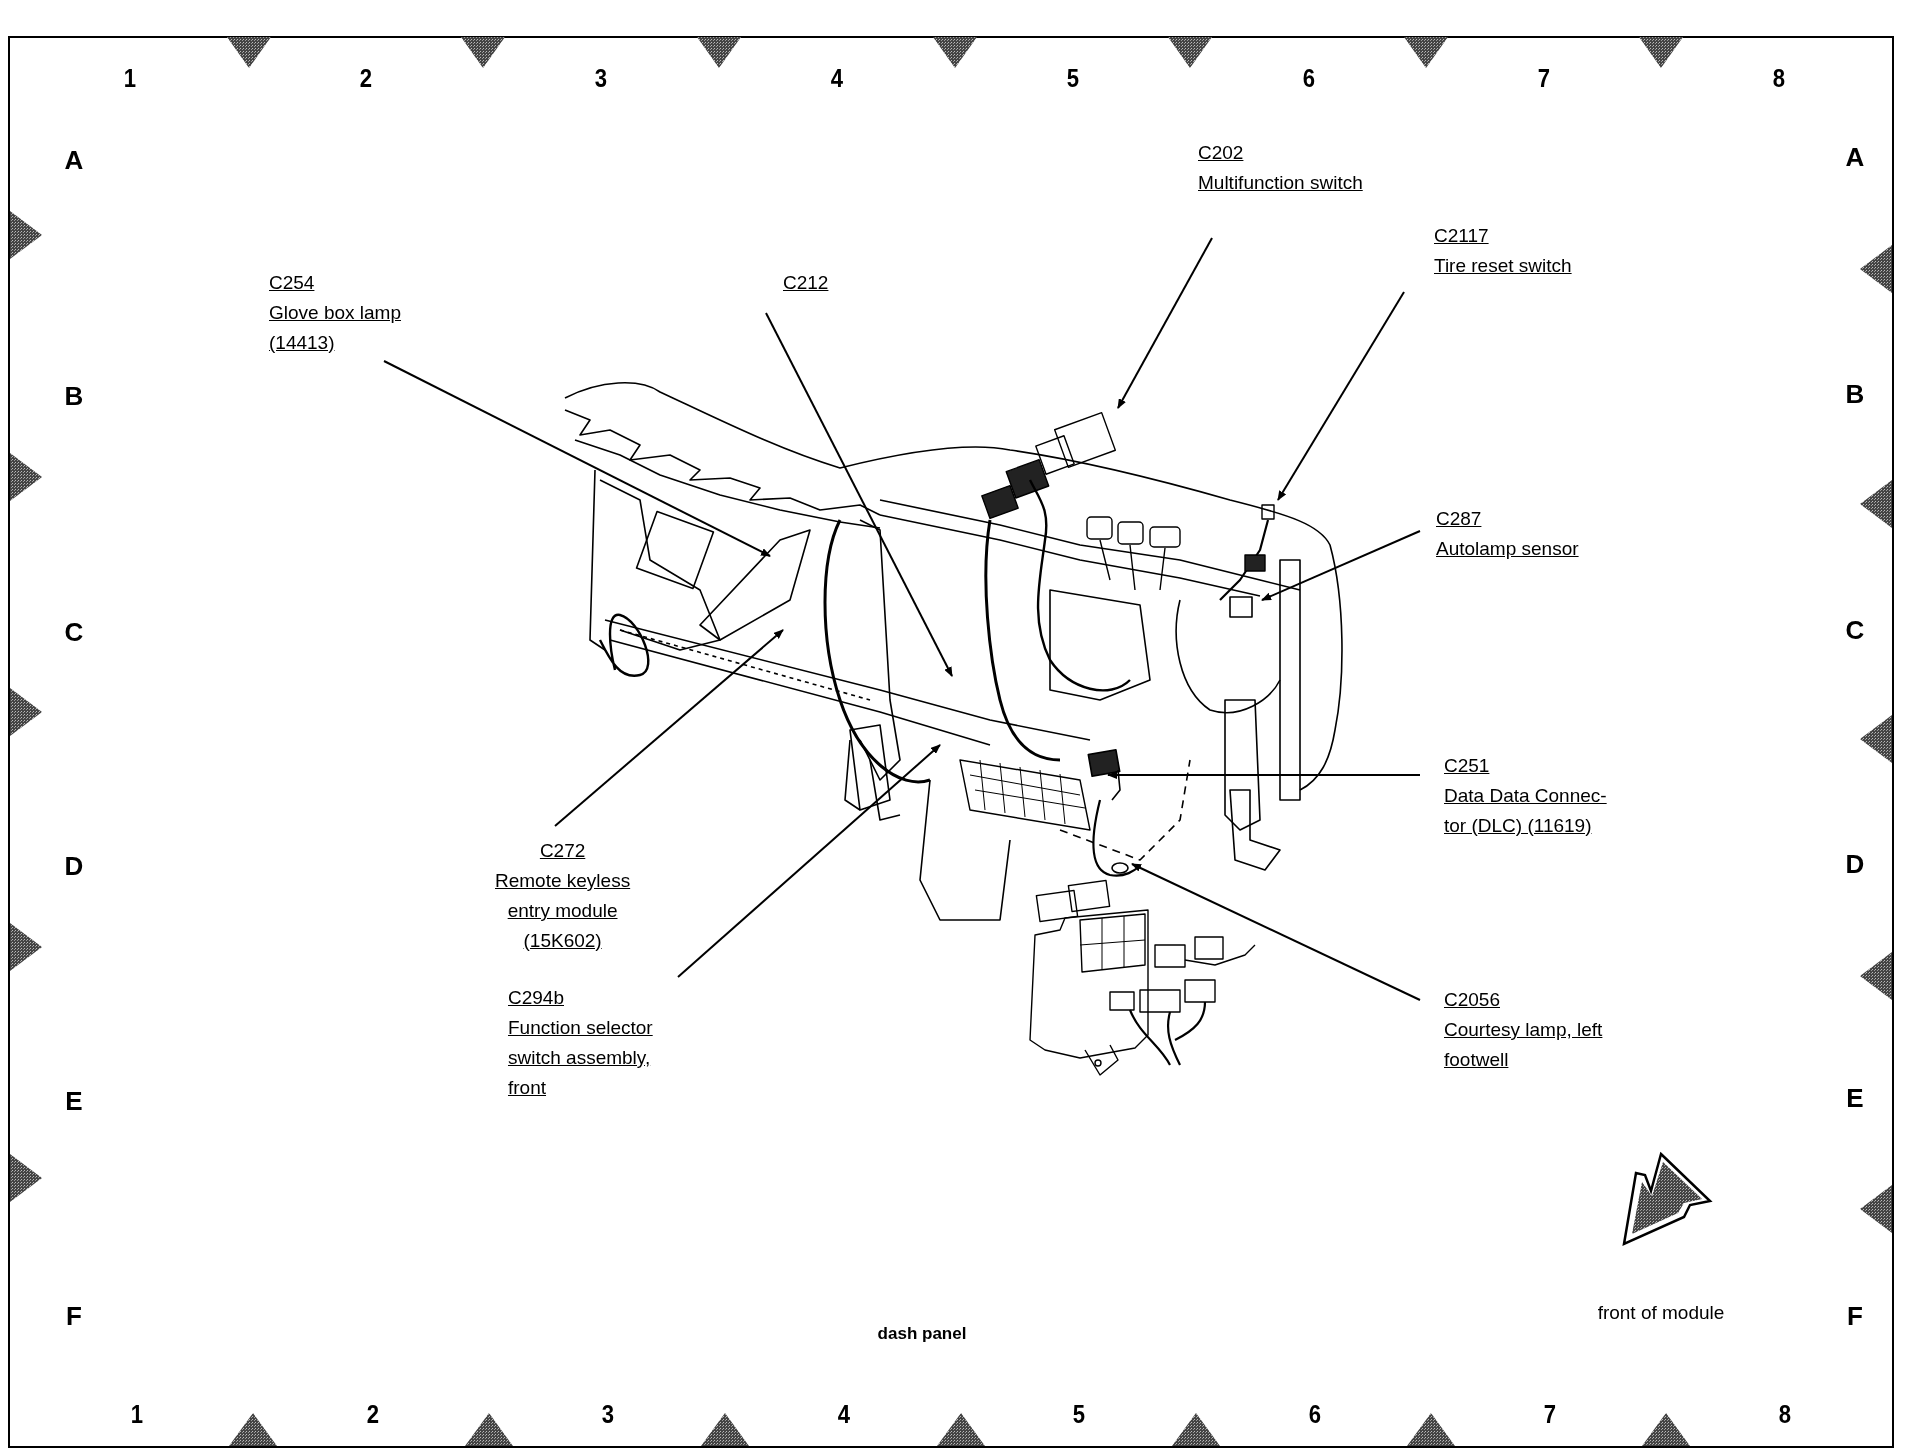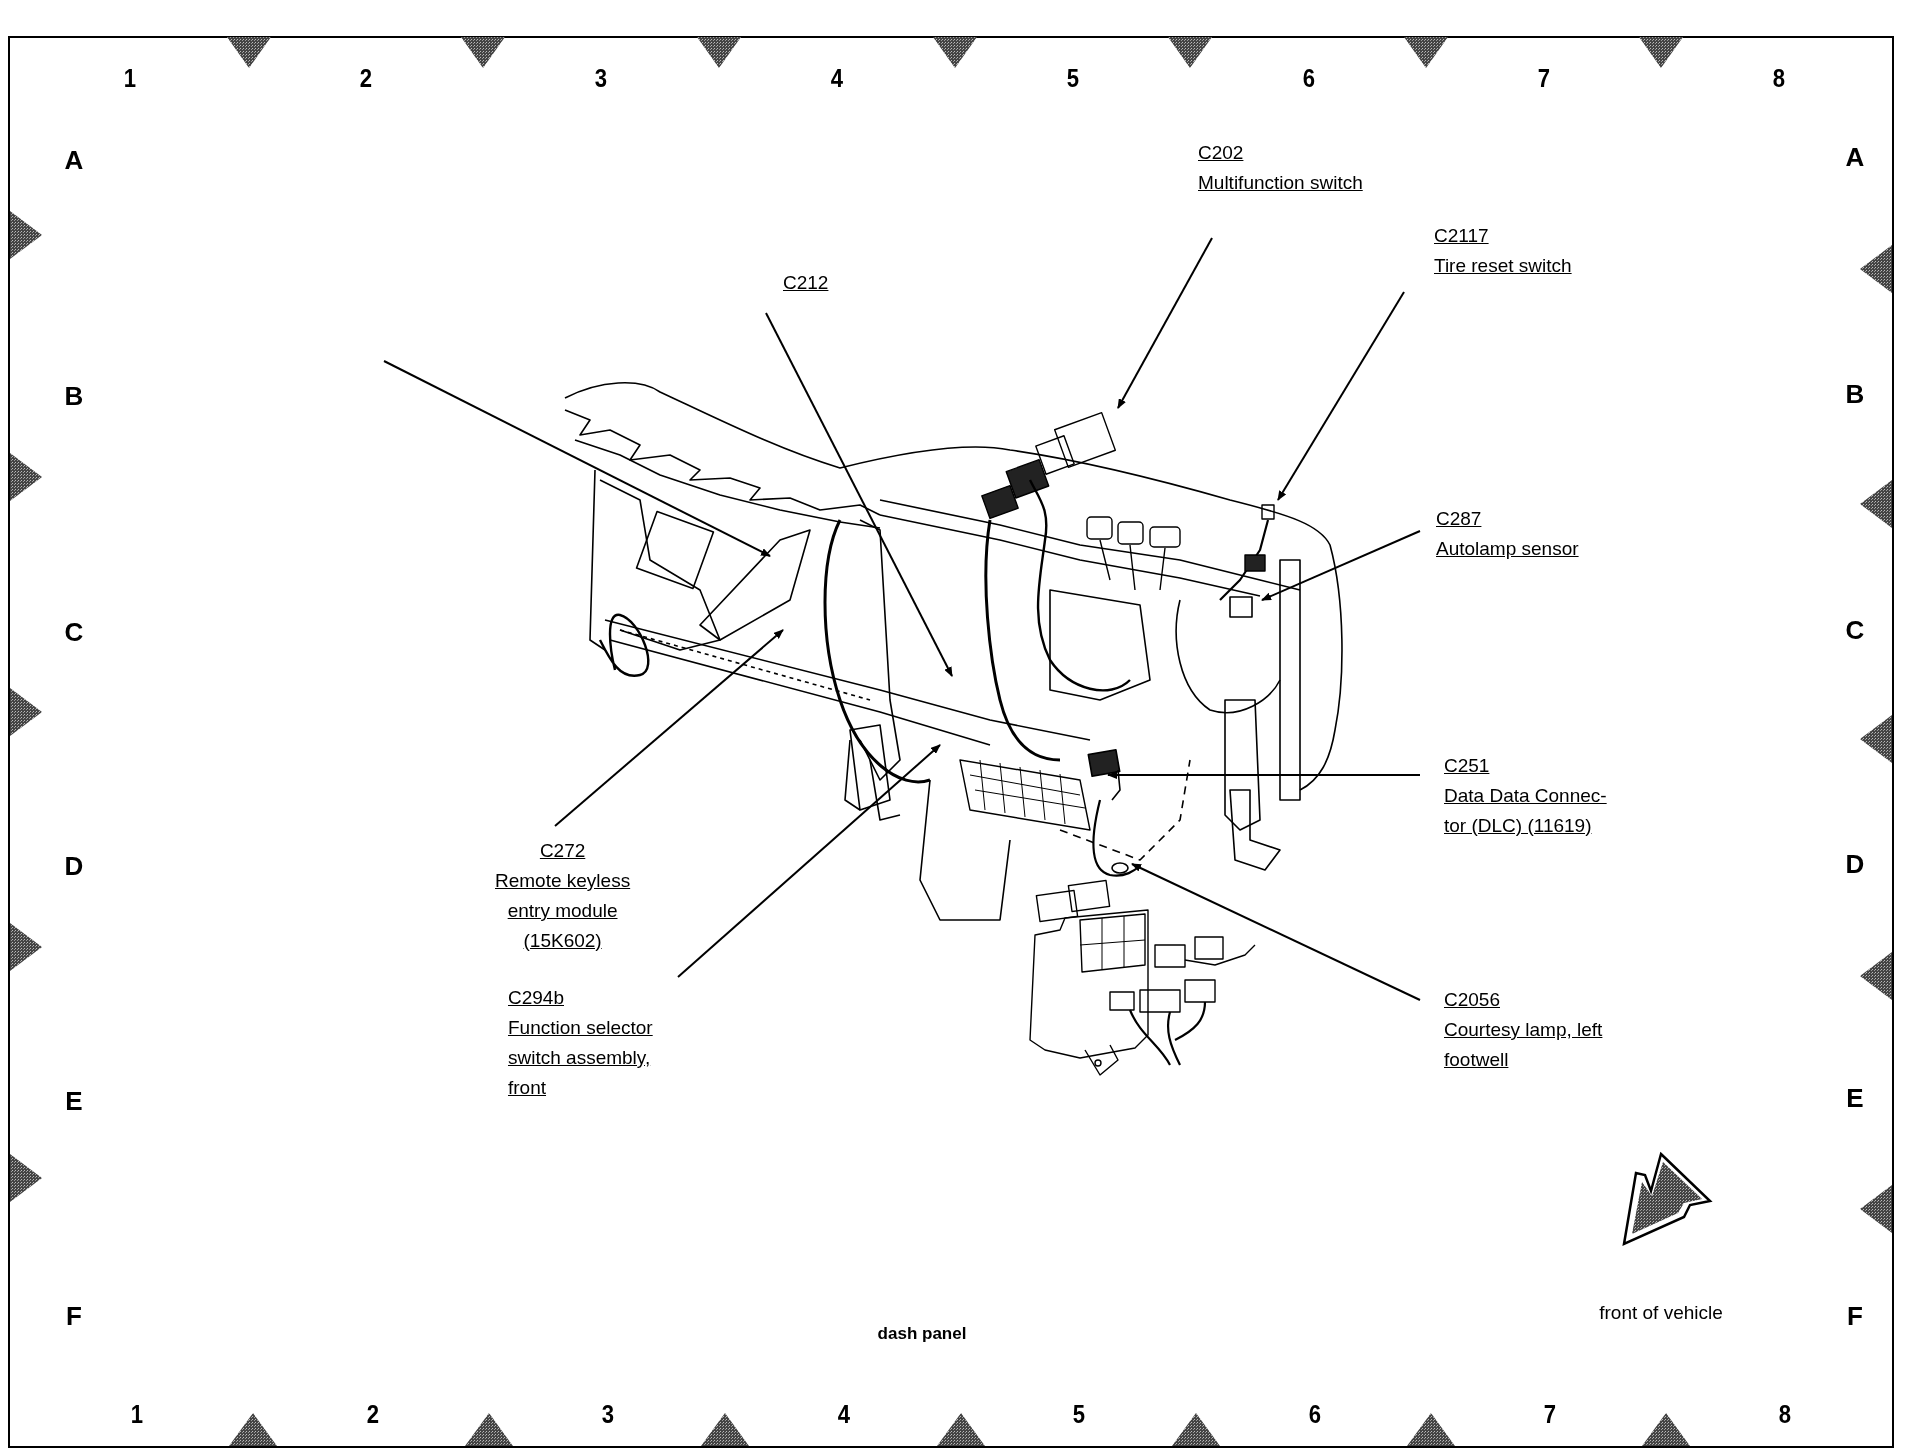--- a/index.html
+++ b/index.html
@@ -207,20 +207,25 @@
     </div>
 
   <div class="callout" style="left:1198px; top:138px;">
     <span class="code">C202</span>
     <span class="line">Multifunction switch</span>
   </div>
   <div class="callout" style="left:1434px; top:221px;">
     <span class="code">C2117</span>
     <span class="line">Tire reset switch</span>
   </div>
+  <div class="callout" style="left:269px; top:268px;">
+    <span class="code">C254</span>
+    <span class="line">Glove box lamp</span>
+    <span class="line">(14413)</span>
+  </div>
   <div class="callout" style="left:743px; top:268px;margin-left:40px;">
     <span class="code">C212</span>
   </div>
   <div class="callout" style="left:1436px; top:504px;">
     <span class="code">C287</span>
     <span class="line">Autolamp sensor</span>
   </div>
   <div class="callout" style="left:1444px; top:751px;">
     <span class="code">C251</span>
     <span class="line">Data Data Connec-</span>
@@ -238,14 +243,14 @@
     <span class="line">switch assembly,</span>
     <span class="line">front</span>
   </div>
   <div class="callout" style="left:1444px; top:985px;">
     <span class="code">C2056</span>
     <span class="line">Courtesy lamp, left</span>
     <span class="line">footwell</span>
   </div>
 
   <div class="title-label" style="left:922px; top:1334px;">dash panel</div>
-  <div class="orient-label" style="left:1661px; top:1313px;">front of vehicle</div>
+  <div class="orient-label" style="left:1661px; top:1313px;">front of module</div>
 </div>
 
 </body></html>

